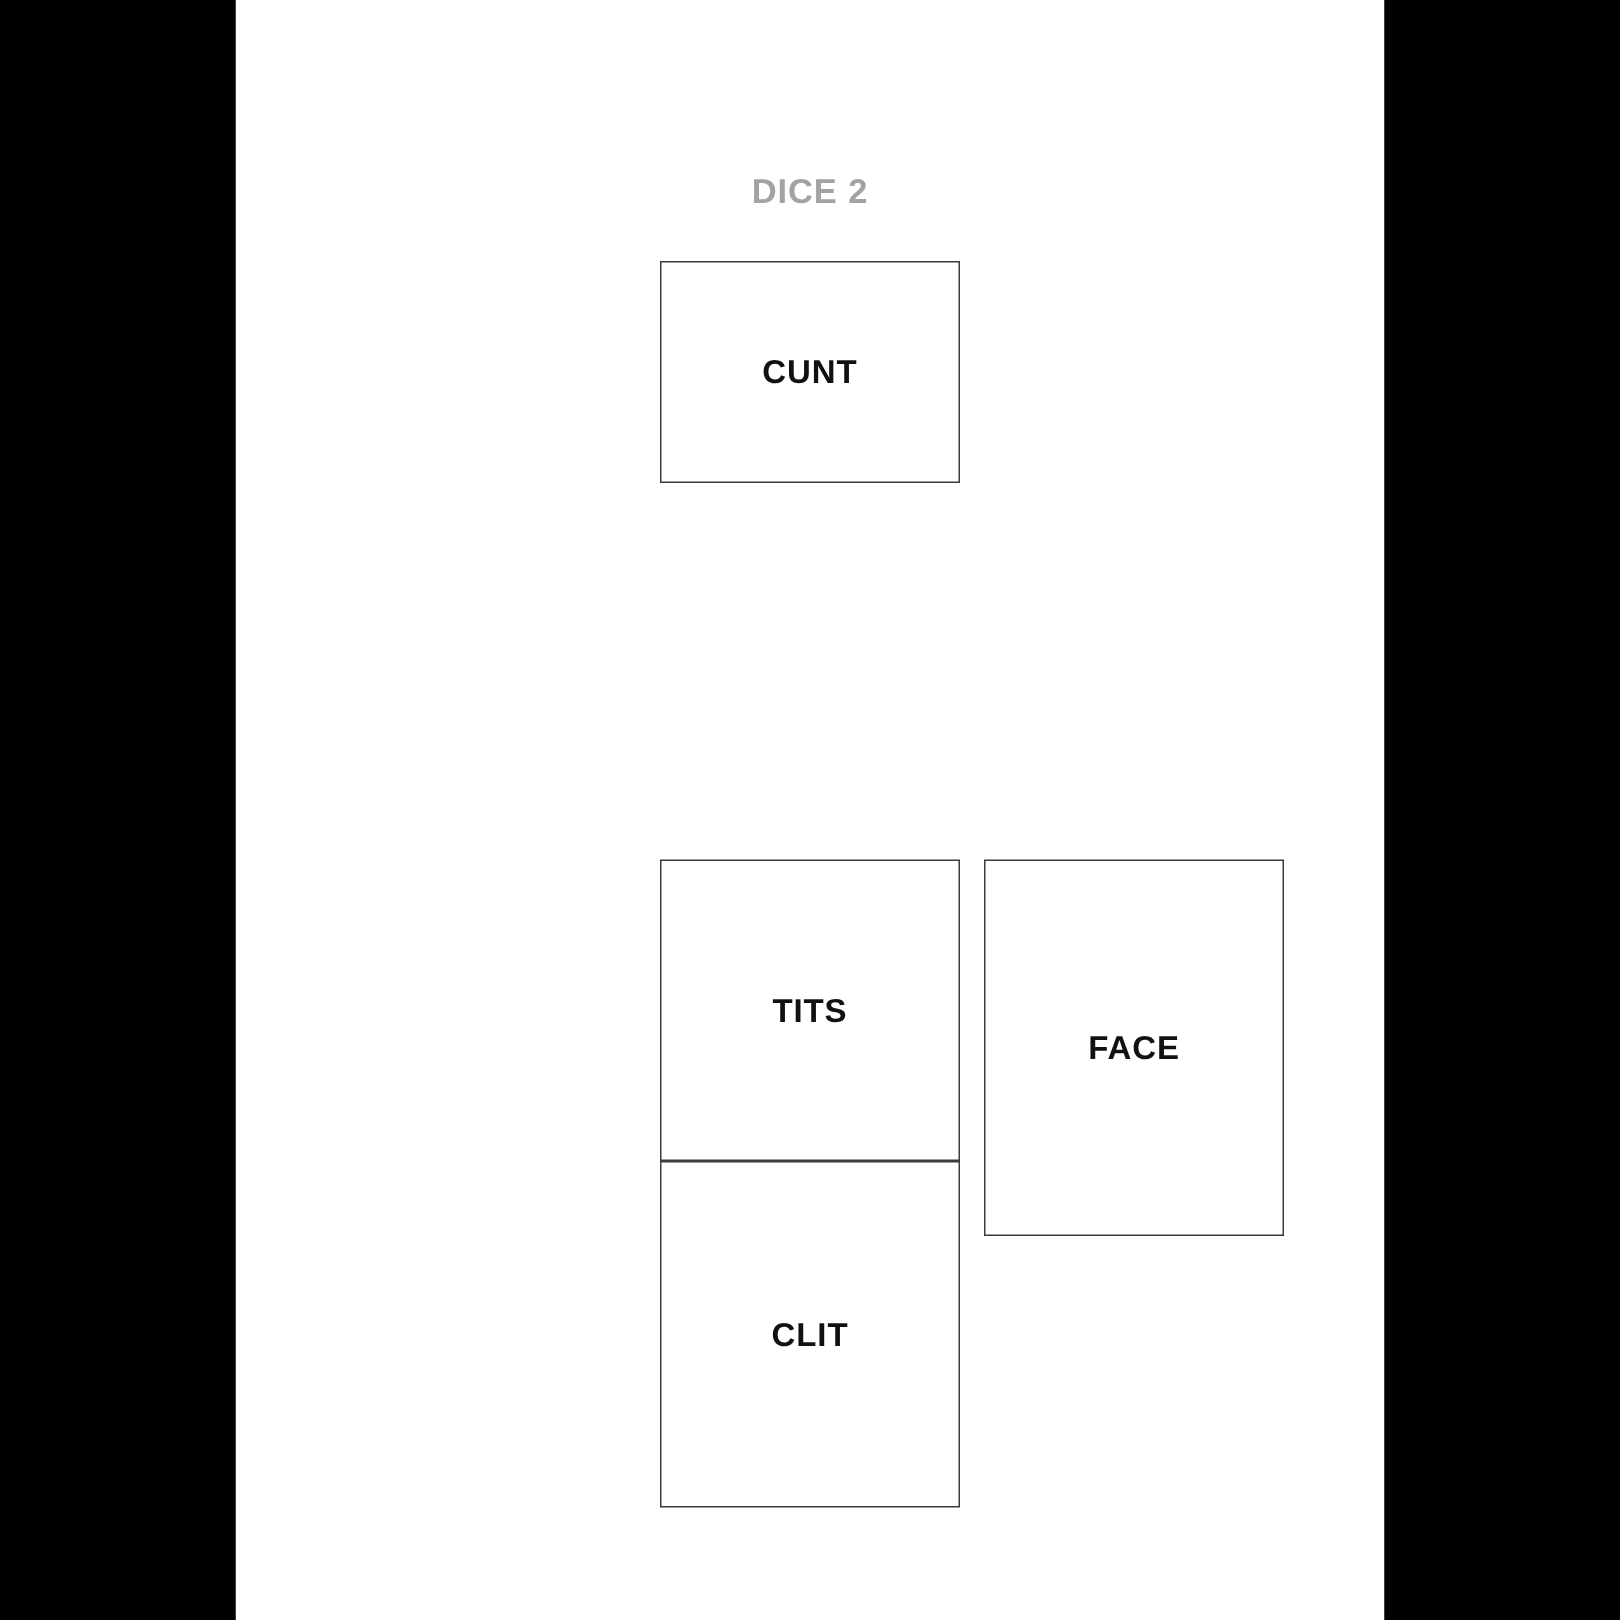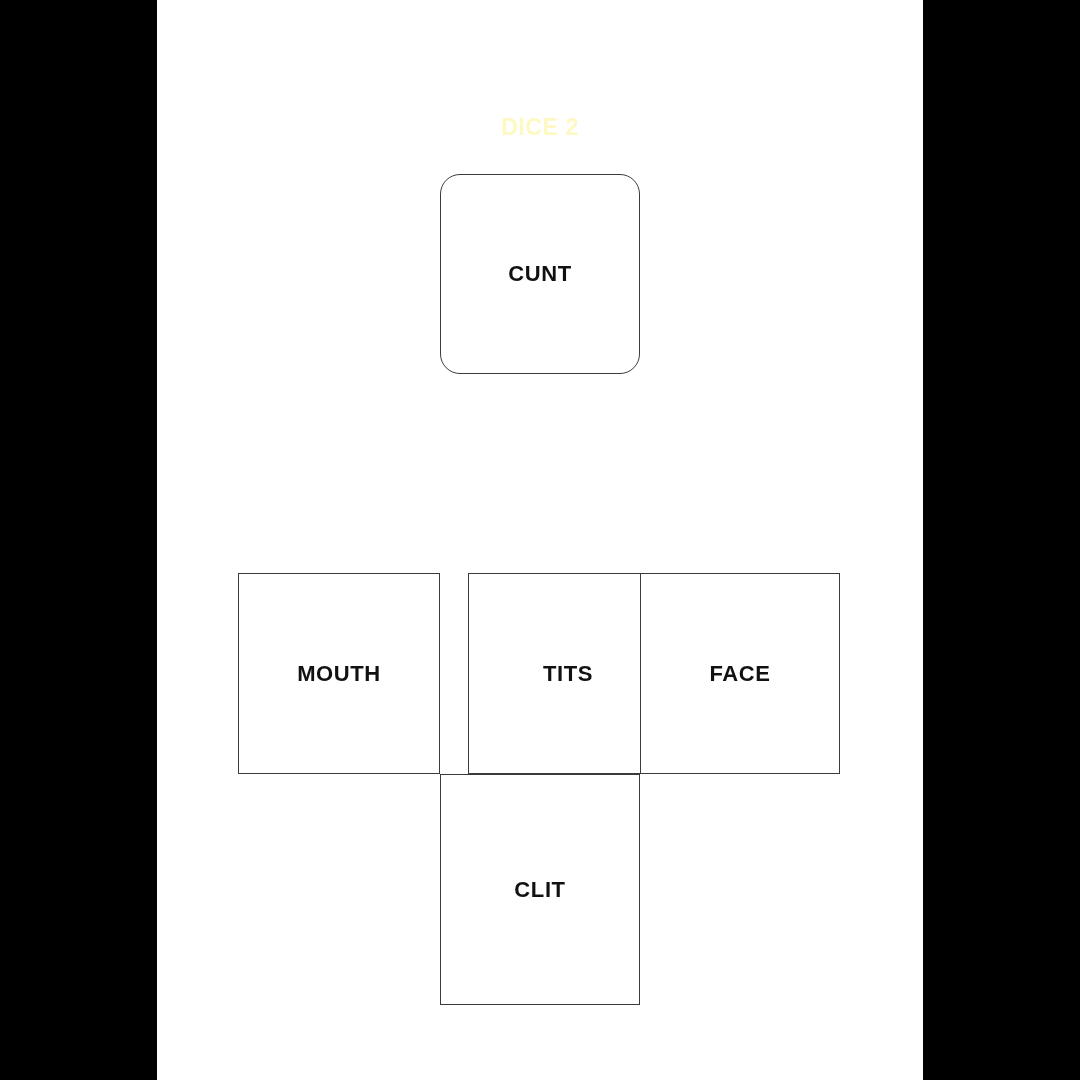--- a/index.html
+++ b/index.html
@@ -43,21 +43,21 @@
   
   #title {
     position: absolute;
     left: 157px;
     top: 113px;
     width: 766px;
     text-align: center;
     font-size: 23px;
     font-weight: bold;
     letter-spacing: 0.6px;
-    color: #fef9c3;
+    color: #a3a3a3;
     line-height: 28px;
     white-space: nowrap;
   }
   
   .cell {
     position: absolute;
     box-sizing: border-box;
     border: 1.5px solid #3b3b3b;
     background: #ffffff;
     display: flex;
@@ -67,47 +67,44 @@
   .cell-label {
     font-size: 22px;
     font-weight: bold;
     letter-spacing: 0.6px;
     color: #111111;
     text-align: center;
     white-space: nowrap;
     user-select: none;
   }
   
-  #cell-cunt  { left: 440px; top: 174px; width: 200px; height: 200px; border-radius: 20px; }
+  #cell-cunt  { left: 440px; top: 174px; width: 200px; height: 148px; }
   #cell-butt  { left: 440px; top: 373px; width: 200px; height: 200px; }
   #cell-mouth { left: 238px; top: 573px; width: 202px; height: 201px; }
-  #cell-tits  { left: 440px; top: 573px; width: 200px; height: 201px; margin-left: 28px; }
-  #cell-face  { left: 640px; top: 573px; width: 200px; height: 201px; }
+  #cell-tits  { left: 440px; top: 573px; width: 200px; height: 201px; }
+  #cell-face  { left: 656px; top: 573px; width: 200px; height: 251px; }
   #cell-clit  { left: 440px; top: 774px; width: 200px; height: 231px; }
 </style>
 </head>
 <body>
 
 <div id="canvas">
 
   <div id="paper"></div>
 
   <div id="bar-left"></div>
   <div id="bar-right"></div>
 
   <div id="title">DICE 2</div>
 
   <div class="cell" id="cell-cunt">
     <span class="cell-label">CUNT</span>
   </div>
 
 
-  <div class="cell" id="cell-mouth">
-    <span class="cell-label">MOUTH</span>
-  </div>
 
   <div class="cell" id="cell-tits">
     <span class="cell-label">TITS</span>
   </div>
 
   <div class="cell" id="cell-face">
     <span class="cell-label">FACE</span>
   </div>
 
   <div class="cell" id="cell-clit">

